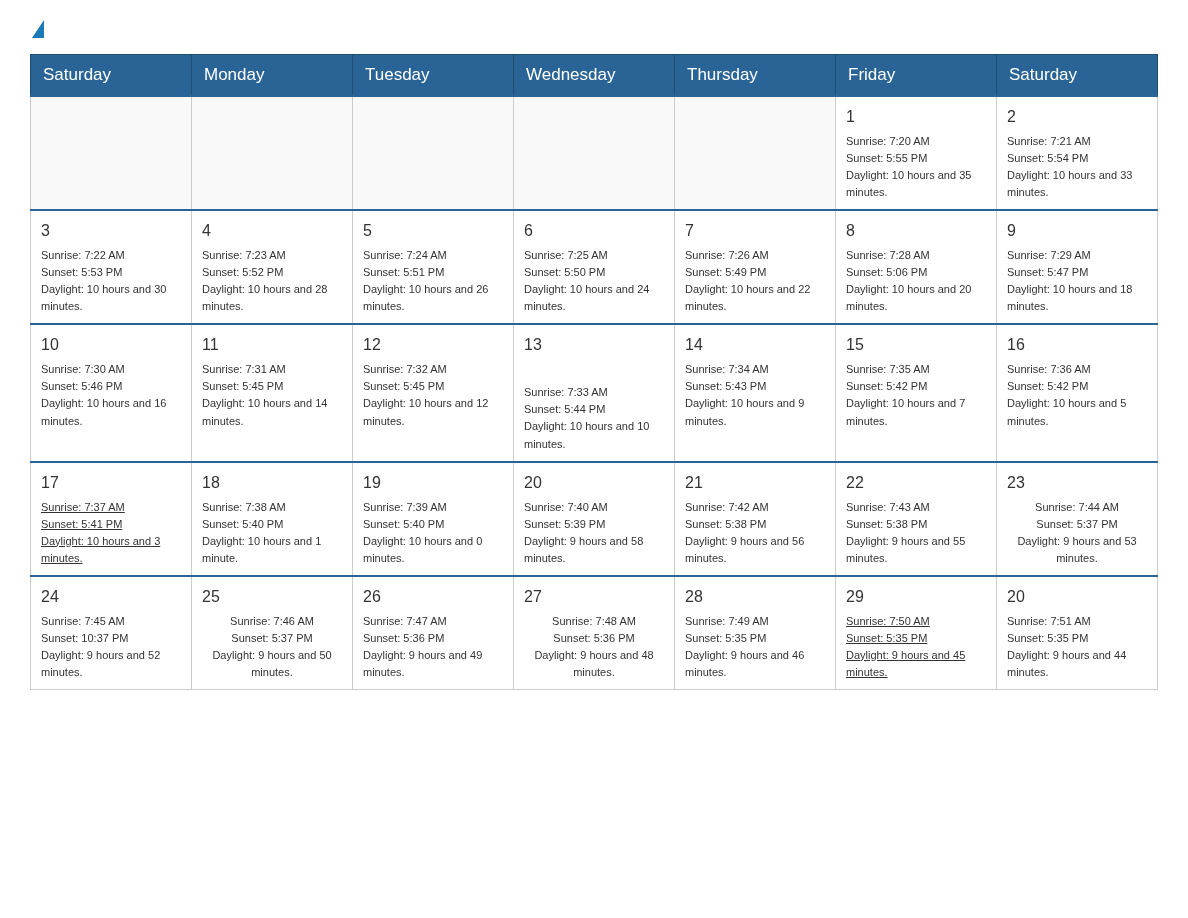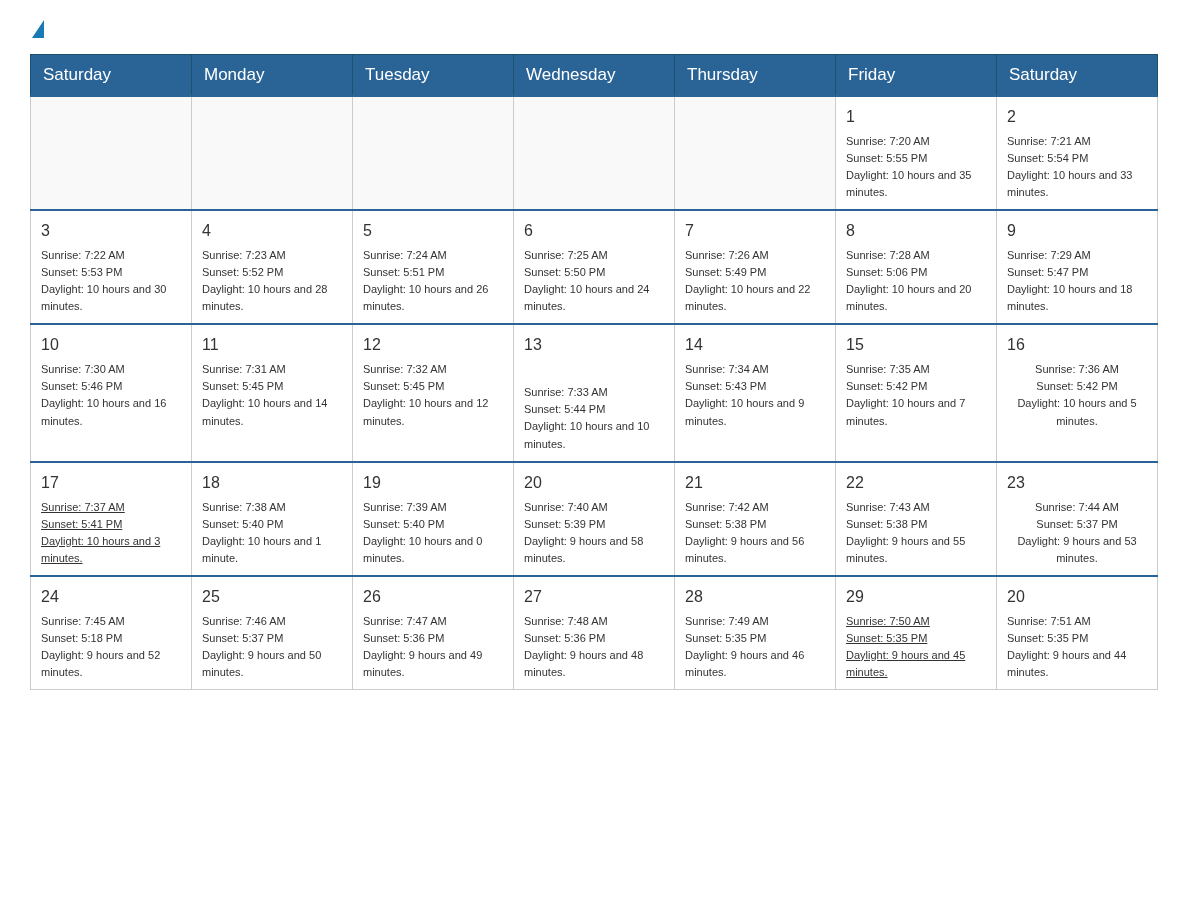--- a/index.html
+++ b/index.html
@@ -232,21 +232,21 @@
 Daylight: 10 hours and 9 minutes.</div>
         </td>
         <td>
           <span class="day-number">15</span>
           <div class="day-info" style="white-space: pre-line;">Sunrise: 7:35 AM
 Sunset: 5:42 PM
 Daylight: 10 hours and 7 minutes.</div>
         </td>
         <td>
           <span class="day-number">16</span>
-          <div class="day-info" style="white-space: pre-line; text-align: center;">Sunrise: 7:36 AM
+          <div class="day-info" style="white-space: pre-line;">Sunrise: 7:36 AM
 Sunset: 5:42 PM
 Daylight: 10 hours and 5 minutes.</div>
         </td>
       </tr>
       <tr>
         <td>
           <span class="day-number">17</span>
           <div class="day-info" style="white-space: pre-line; text-decoration: underline;">Sunrise: 7:37 AM
 Sunset: 5:41 PM
 Daylight: 10 hours and 3 minutes.</div>
@@ -285,38 +285,38 @@
           <span class="day-number">23</span>
           <div class="day-info" style="white-space: pre-line; text-align: center;">Sunrise: 7:44 AM
 Sunset: 5:37 PM
 Daylight: 9 hours and 53 minutes.</div>
         </td>
       </tr>
       <tr>
         <td>
           <span class="day-number">24</span>
           <div class="day-info" style="white-space: pre-line;">Sunrise: 7:45 AM
-Sunset: 5:18 PM
+Sunset: 10:37 PM
 Daylight: 9 hours and 52 minutes.</div>
         </td>
         <td>
           <span class="day-number">25</span>
-          <div class="day-info" style="white-space: pre-line;">Sunrise: 7:46 AM
+          <div class="day-info" style="white-space: pre-line; text-align: center;">Sunrise: 7:46 AM
 Sunset: 5:37 PM
 Daylight: 9 hours and 50 minutes.</div>
         </td>
         <td>
           <span class="day-number">26</span>
           <div class="day-info" style="white-space: pre-line;">Sunrise: 7:47 AM
 Sunset: 5:36 PM
 Daylight: 9 hours and 49 minutes.</div>
         </td>
         <td>
           <span class="day-number">27</span>
-          <div class="day-info" style="white-space: pre-line;">Sunrise: 7:48 AM
+          <div class="day-info" style="white-space: pre-line; text-align: center;">Sunrise: 7:48 AM
 Sunset: 5:36 PM
 Daylight: 9 hours and 48 minutes.</div>
         </td>
         <td>
           <span class="day-number">28</span>
           <div class="day-info" style="white-space: pre-line;">Sunrise: 7:49 AM
 Sunset: 5:35 PM
 Daylight: 9 hours and 46 minutes.</div>
         </td>
         <td>

